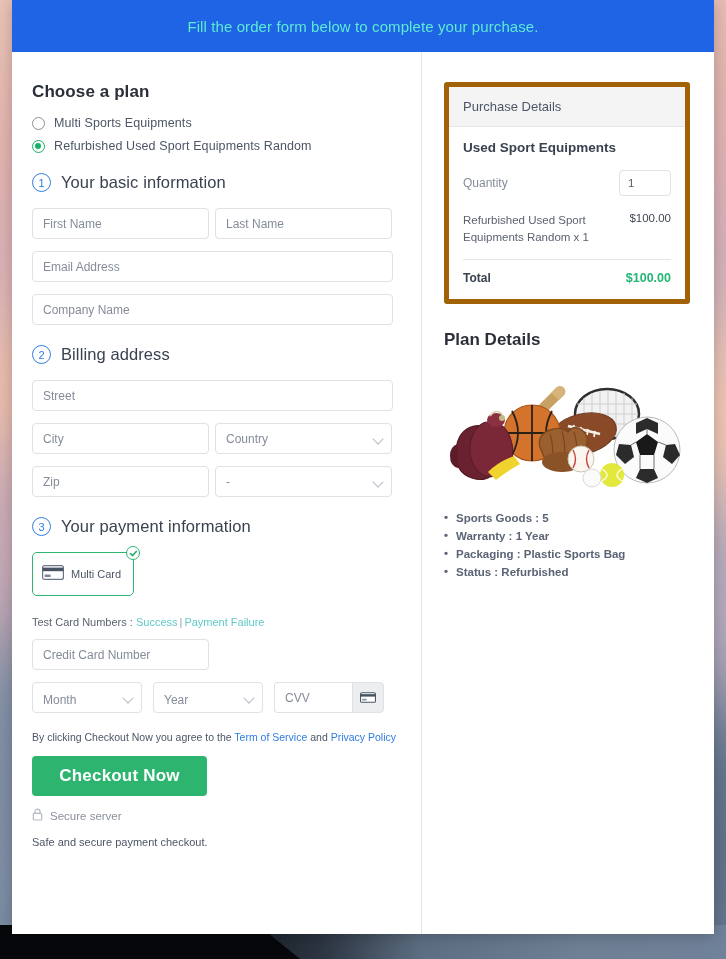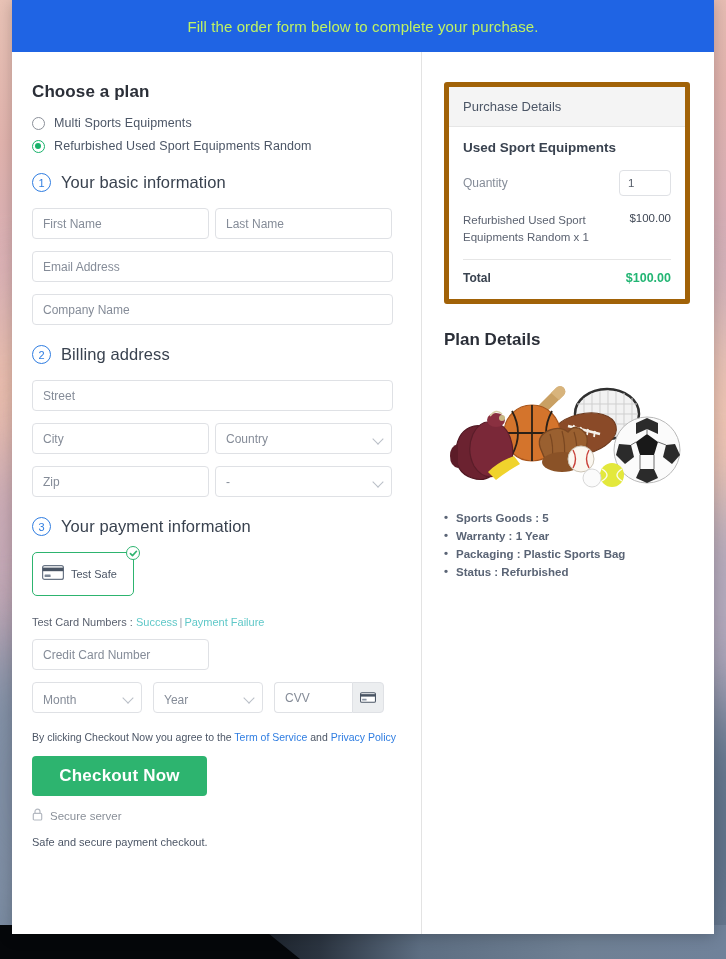--- a/index.html
+++ b/index.html
@@ -63,21 +63,21 @@
     height: 934px;
     background: #ffffff;
     box-shadow: 0 2px 14px rgba(0,0,0,.22);
     overflow: hidden;
   }
 
   
   #top-banner {
     height: 52px;
     background: #1f64e4;
-    color: #bef264;
+    color: #5eead4;
     display: flex;
     align-items: center;
     justify-content: center;
     font-size: 15px;
     letter-spacing: .1px;
   }
 
   
   #content {
     display: flex;
@@ -481,21 +481,21 @@
       </div>
 
       <div id="pay-tile">
         <span>
           <svg width="22" height="15" viewBox="0 0 22 15">
             <rect x="0.6" y="0.6" width="20.8" height="13.8" rx="2" fill="#ffffff" stroke="#6a7585" stroke-width="1.2"></rect>
             <rect x="0.6" y="2.6" width="20.8" height="3.6" fill="#4a5564"></rect>
             <rect x="2.6" y="9.4" width="6" height="2.6" rx="0.5" fill="#7b8696"></rect>
           </svg>
         </span>
-        <span class="tile-label">Test Safe</span>
+        <span class="tile-label">Multi Card</span>
         <span class="check-badge">
           <svg width="9" height="9" viewBox="0 0 10 10">
             <path d="M1.6 5.2 L3.9 7.4 L8.3 2.5" fill="none" stroke="#2db46f" stroke-width="1.8" stroke-linecap="round" stroke-linejoin="round"></path>
           </svg>
         </span>
       </div>
 
       <div class="testcards">
         <span>Test Card Numbers :</span>
         <a href="#">Success</a><span class="sep">|</span><a href="#">Payment Failure</a>

